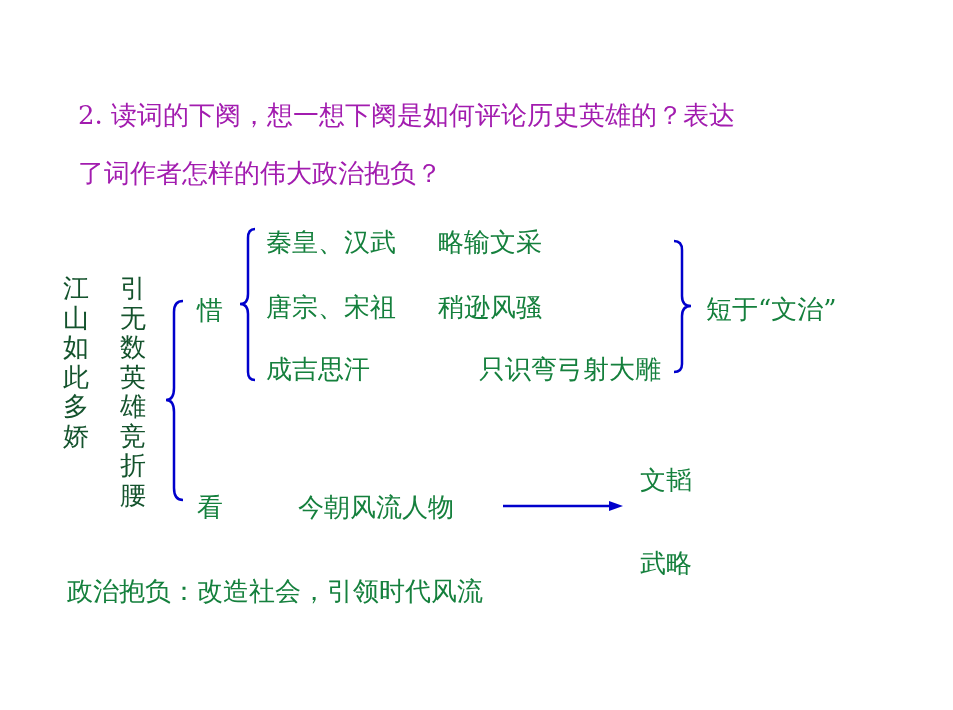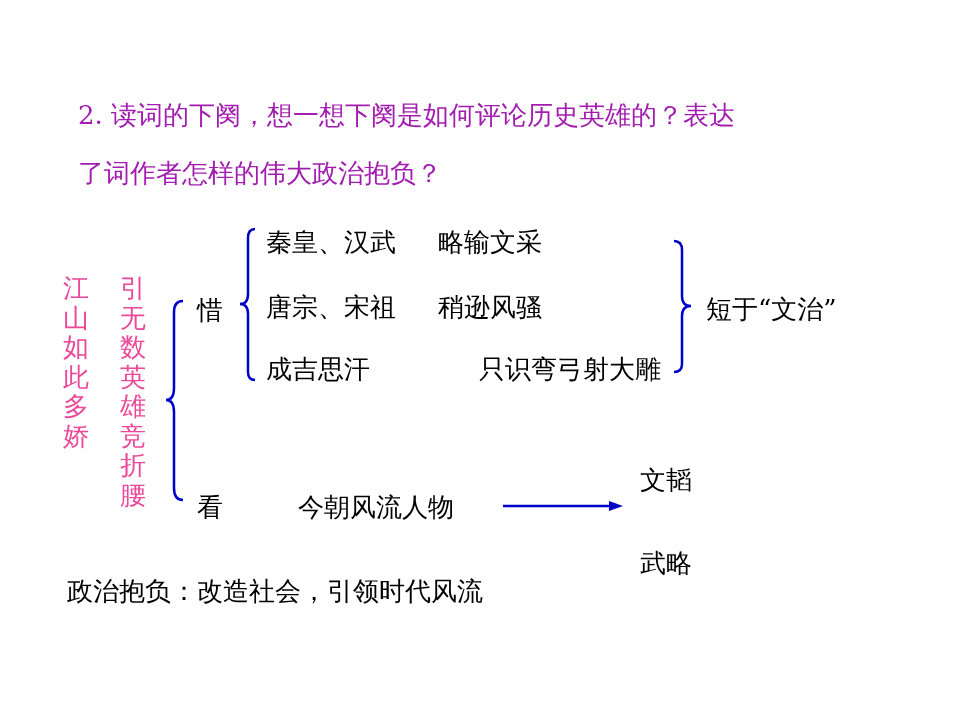--- a/index.html
+++ b/index.html
@@ -1,21 +1,21 @@
 <!DOCTYPE html>
 <html><head>
 <meta charset="utf-8">
 <style>
   html, body { margin: 0; padding: 0; background: #ffffff; }
   body { width: 953px; height: 710px; position: relative; overflow: hidden;
          font-family: "DejaVu Serif", "Liberation Serif", serif; }
   .t { position: absolute; white-space: nowrap; line-height: 1; }
   .q { color: #a21caf; font-size: 26px; left: 78px; }
-  .red { color: #000000; font-size: 26px; }
-  .vert { position: absolute; color: #ec4899; font-size: 26px; width: 30px;
+  .red { color: #15803d; font-size: 26px; }
+  .vert { position: absolute; color: #14532d; font-size: 26px; width: 30px;
           line-height: 29.5px; text-align: center; word-break: break-all; white-space: normal; }
   svg.brace { position: absolute; overflow: visible; }
 </style>
 </head>
 <body>
 
 <div class="t q" style="top:102px;">2. 读词的下阕，想一想下阕是如何评论历史英雄的？表达</div>
 <div class="t q" style="top:160px;">了词作者怎样的伟大政治抱负？</div>
 
 <div class="vert" style="left:61px; top:274px;">江山如此多娇</div>

